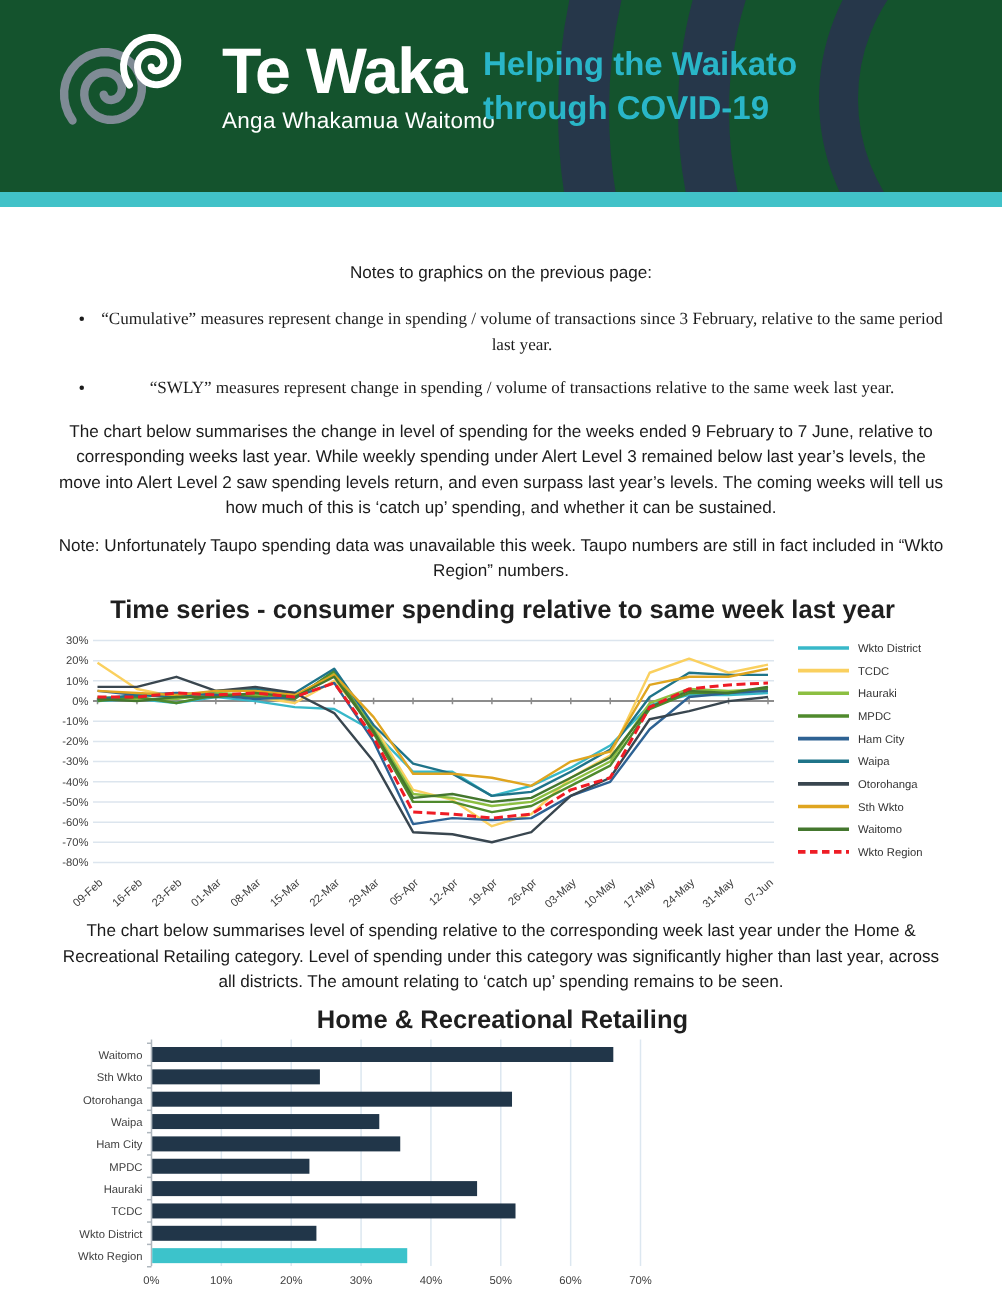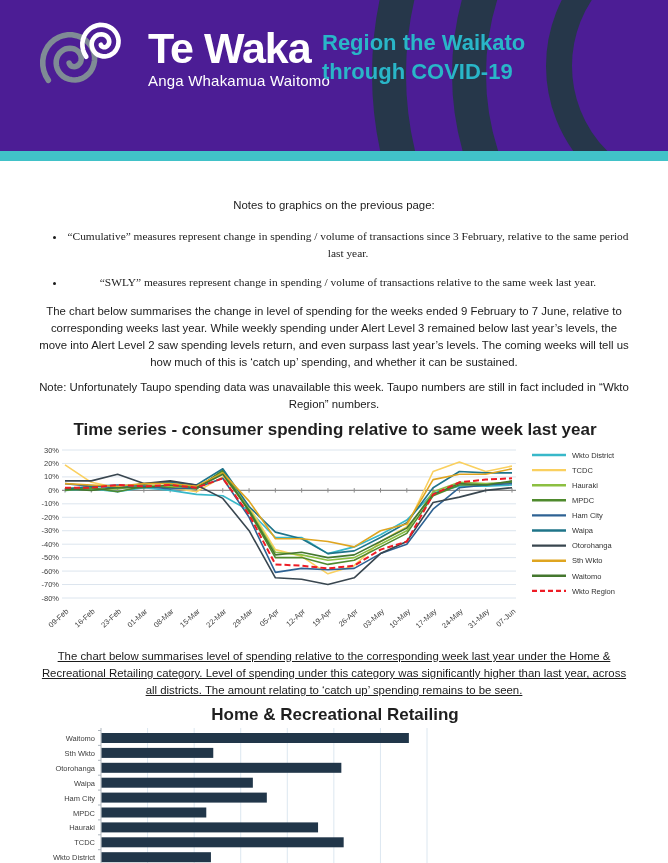--- a/index.html
+++ b/index.html
@@ -1,20 +1,20 @@
 <!DOCTYPE html>
 <html><head>
 <meta charset="utf-8">
 <style>
   html,body{margin:0;padding:0;background:#ffffff;}
   .page{width:668px;height:863px;position:relative;overflow:hidden;
         font-family:"Liberation Sans",sans-serif;color:#1b1b1b;background:#ffffff;}
 
   
-  header{position:relative;height:151px;background:#4c1d95;overflow:hidden;text-decoration:underline;}
+  header{position:relative;height:128px;background:#14532d;overflow:hidden;text-decoration:underline;}
   .arc{position:absolute;border-radius:50%;border:34px solid #26374a;}
   .arc-a{width:500px;height:500px;right:-352px;top:-210px;}
   .arc-b{width:660px;height:660px;right:-432px;top:-290px;}
   .arc-c{width:240px;height:240px;right:-170px;top:-80px;border-width:26px;}
   .logo{position:absolute;left:34px;top:16px;display:flex;align-items:center;gap:10px;}
   .logo-title{color:#ffffff;font-weight:bold;font-size:43px;line-height:44px;letter-spacing:-1px;}
   .logo-sub{color:#ffffff;font-size:15px;margin-top:2px;letter-spacing:.2px;}
   .header-title{position:absolute;left:322px;top:28px;font-weight:bold;font-size:22px;
                 line-height:29px;color:#29b6c8;}
   .teal-strip{height:10px;background:#41c2c8;}
@@ -26,21 +26,21 @@
   ul{margin:14px 0 0 0;padding-left:28px;font-family:Liberation Serif, serif;}
   li{font-size:11.4px;line-height:17px;margin-bottom:12px;}
   .para1{margin-top:3px;}
   .note-para{margin-top:8px;}
   h3{font-size:17px;margin:7px 0 0 2px;color:#1f1f1f;}
   h3.bar-title{margin-top:6px;}
   svg{display:block;}
   svg text{font-family:"Liberation Sans",sans-serif;}
   #line-chart{margin-top:2px;}
   #bar-chart{margin-top:2px;}
-  .para2{margin-top:20px;text-decoration:underline;}
+  .para2{margin-top:8px;}
 
   
   .footer{display:flex;justify-content:space-between;align-items:baseline;margin-top:7px;}
   .source{font-style:italic;font-size:10.8px;color:#1b1b1b;margin-left:10px;}
   .pagenum{font-size:10.5px;color:#595959;margin-right:6px;}
   .pagenum .sep{color:#41c2c8;font-weight:bold;padding:0 2px;}
   .pagenum .num{color:#1d2b3a;font-weight:bold;}
 </style>
 </head>
 <body>
@@ -55,21 +55,21 @@
       <svg id="koru" width="104" height="82" viewBox="0 0 110 88">
           <polyline points="14.6,69.0 11.7,64.1 9.7,58.8 8.7,53.3 8.6,47.8 9.5,42.4 11.3,37.4 14.0,32.7 17.3,28.7 21.3,25.4 25.7,22.8 30.4,21.1 35.3,20.2 40.2,20.2 44.9,21.1 49.4,22.7 53.4,25.1 56.9,28.1 59.8,31.6 62.0,35.5 63.5,39.6 64.2,43.9 64.1,48.2 63.3,52.3 61.9,56.1 59.8,59.6 57.2,62.6 54.1,65.0 50.7,66.9 47.2,68.1 43.5,68.6 39.9,68.5 36.4,67.8 33.1,66.5 30.2,64.6 27.8,62.4 25.8,59.8 24.3,56.9 23.4,53.9 23.0,50.9 23.1,47.9 23.8,45.0 24.9,42.4 26.5,40.1 28.4,38.1 30.5,36.6 32.9,35.4 35.3,34.8 37.7,34.6 40.1,34.8 42.3,35.4 44.3,36.3 46.1,37.6 47.5,39.1 48.6,40.8 49.4,42.7 49.8,44.5 49.9,46.3 49.6,48.1 49.1,49.7 48.2,51.1 47.2,52.2 46.1,53.2 44.8,53.8 43.6,54.2 42.3,54.4 41.1,54.3 40.0,54.0 39.0,53.5 38.2,52.8 37.6,52.1 37.2,51.3 36.9,50.5" fill="none" stroke="#7f8b95" stroke-width="6" stroke-linecap="round"></polyline>
           <polyline points="55.3,43.7 53.3,40.2 51.9,36.5 51.2,32.7 51.1,28.9 51.8,25.1 53.0,21.6 54.9,18.4 57.2,15.6 59.9,13.2 63.0,11.5 66.3,10.2 69.7,9.6 73.1,9.7 76.4,10.2 79.5,11.4 82.4,13.0 84.8,15.1 86.8,17.6 88.4,20.3 89.4,23.2 89.9,26.1 89.8,29.1 89.3,32.0 88.2,34.7 86.8,37.1 85.0,39.2 82.8,40.9 80.5,42.2 78.0,43.0 75.4,43.4 72.9,43.3 70.5,42.8 68.2,41.9 66.2,40.6 64.5,39.0 63.1,37.2 62.0,35.2 61.4,33.1 61.1,31.0 61.2,28.9 61.7,26.9 62.5,25.1 63.6,23.5 64.9,22.1 66.4,21.0 68.0,20.2 69.7,19.8 71.4,19.6 73.1,19.8 74.6,20.2 76.0,20.9 77.2,21.8 78.2,22.8 79.0,24.0 79.6,25.3 79.8,26.6 79.9,27.8 79.7,29.0 79.3,30.2 78.7,31.1 78.0,32.0 77.2,32.6 76.4,33.1 75.5,33.4 74.6,33.5 73.7,33.4 73.0,33.2 72.3,32.8 71.7,32.4 71.3,31.9 71.0,31.3 70.9,30.8" fill="none" stroke="#ffffff" stroke-width="5" stroke-linecap="round"></polyline>
         </svg>
       <div class="logo-text">
         <div class="logo-title">Te Waka</div>
         <div class="logo-sub">Anga Whakamua Waitomo</div>
       </div>
     </div>
     <div class="header-title">
-      <div>Region the Waikato</div>
+      <div>Helping the Waikato</div>
       <div>through COVID-19</div>
     </div>
   </header>
   <div class="teal-strip"></div>
 
   <main>
     <p class="notes">Notes to graphics on the previous page:</p>
 
     <ul>
       <li>“Cumulative” measures represent change in spending / volume of transactions since 3 February, relative to the same period last year.</li>

